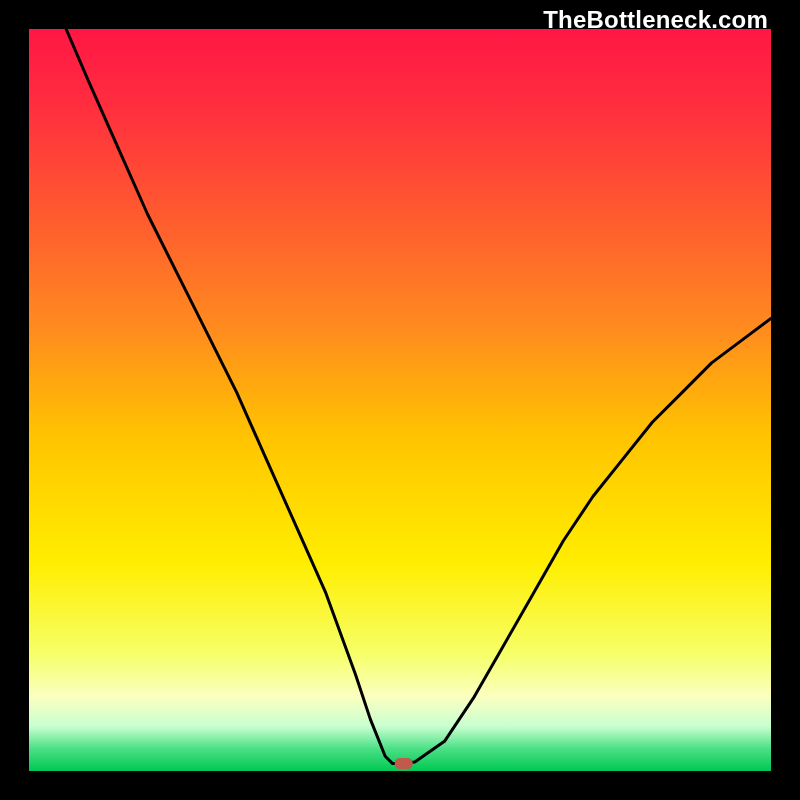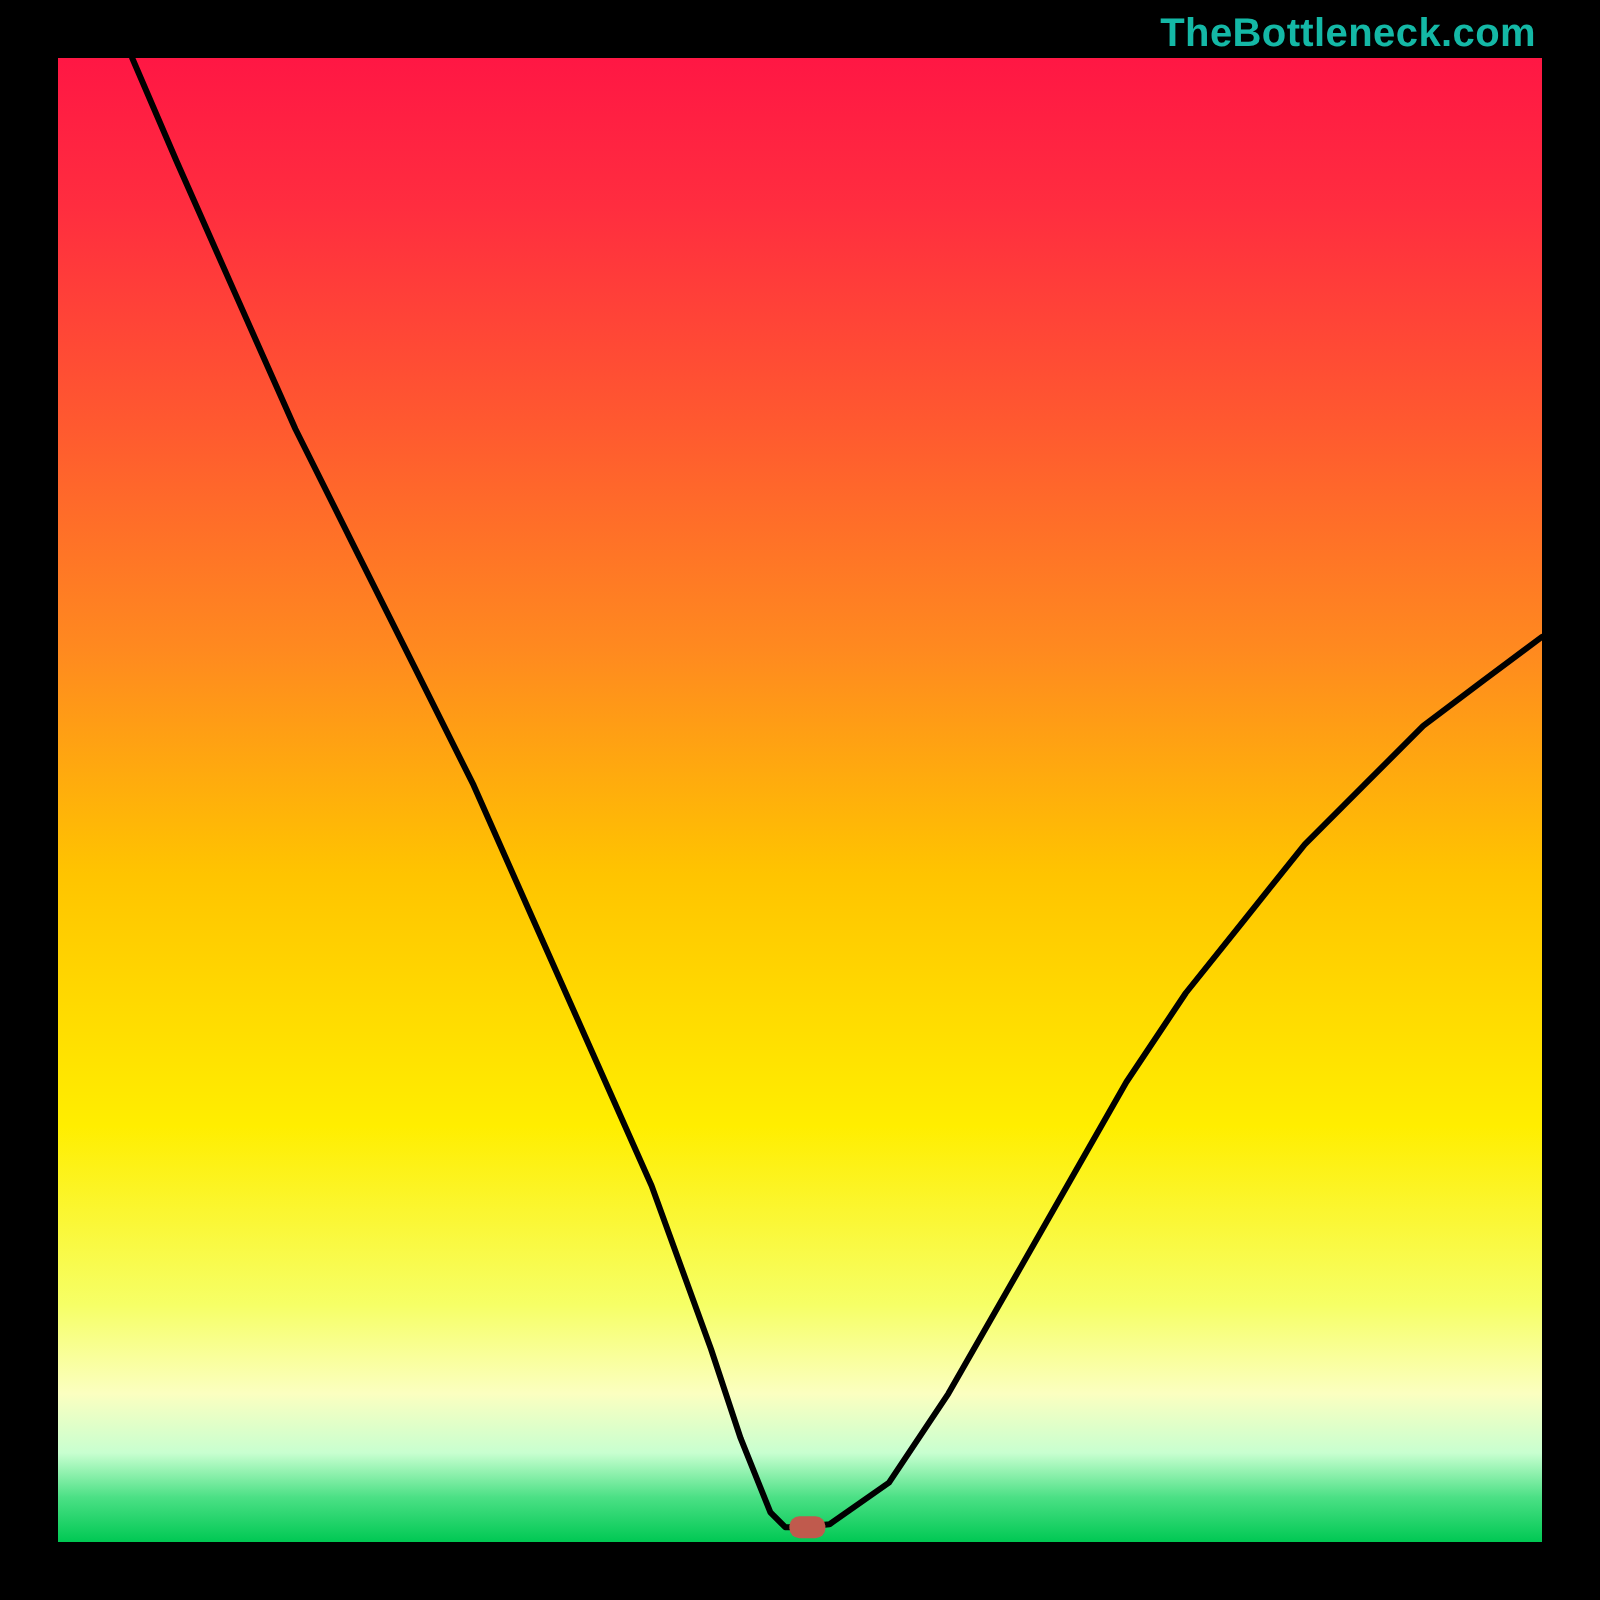--- a/index.html
+++ b/index.html
@@ -15,23 +15,23 @@
     left: 29px;
     top: 29px;
     width: 742px;
     height: 742px;
   }
   .watermark {
     position: absolute;
     top: 6px;
     right: 32px;
     font-family: "Helvetica Neue", Arial, sans-serif;
-    font-size: 20px;
+    font-size: 24px;
     font-weight: 600;
-    color: #14b8a6;
+    color: #ffffff;
     letter-spacing: 0.2px;
   }
 </style>
 </head>
 <body>
 
 <div class="watermark">TheBottleneck.com</div>
 
 <svg class="plot-area" viewBox="0 0 742 742" preserveAspectRatio="none">
   <defs>

